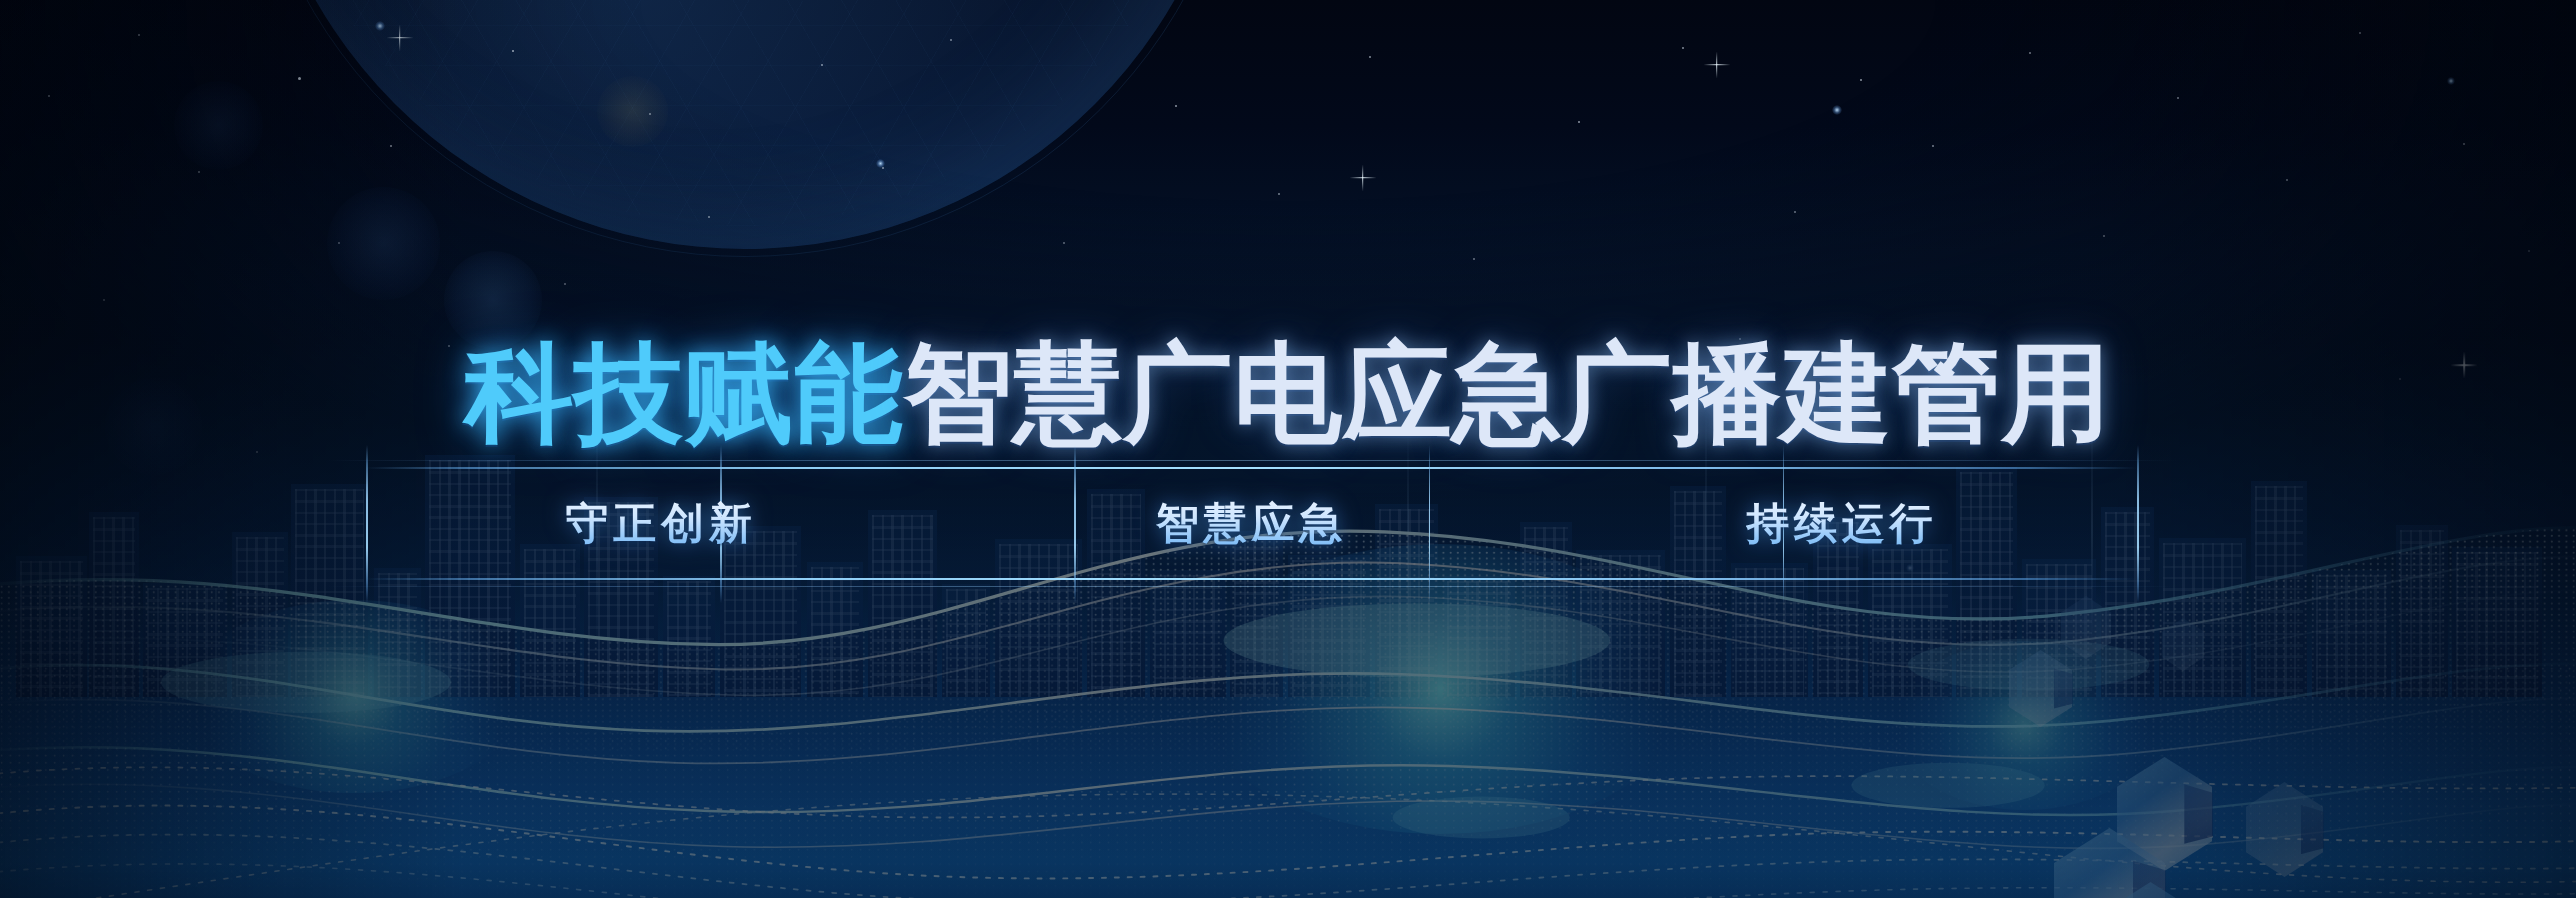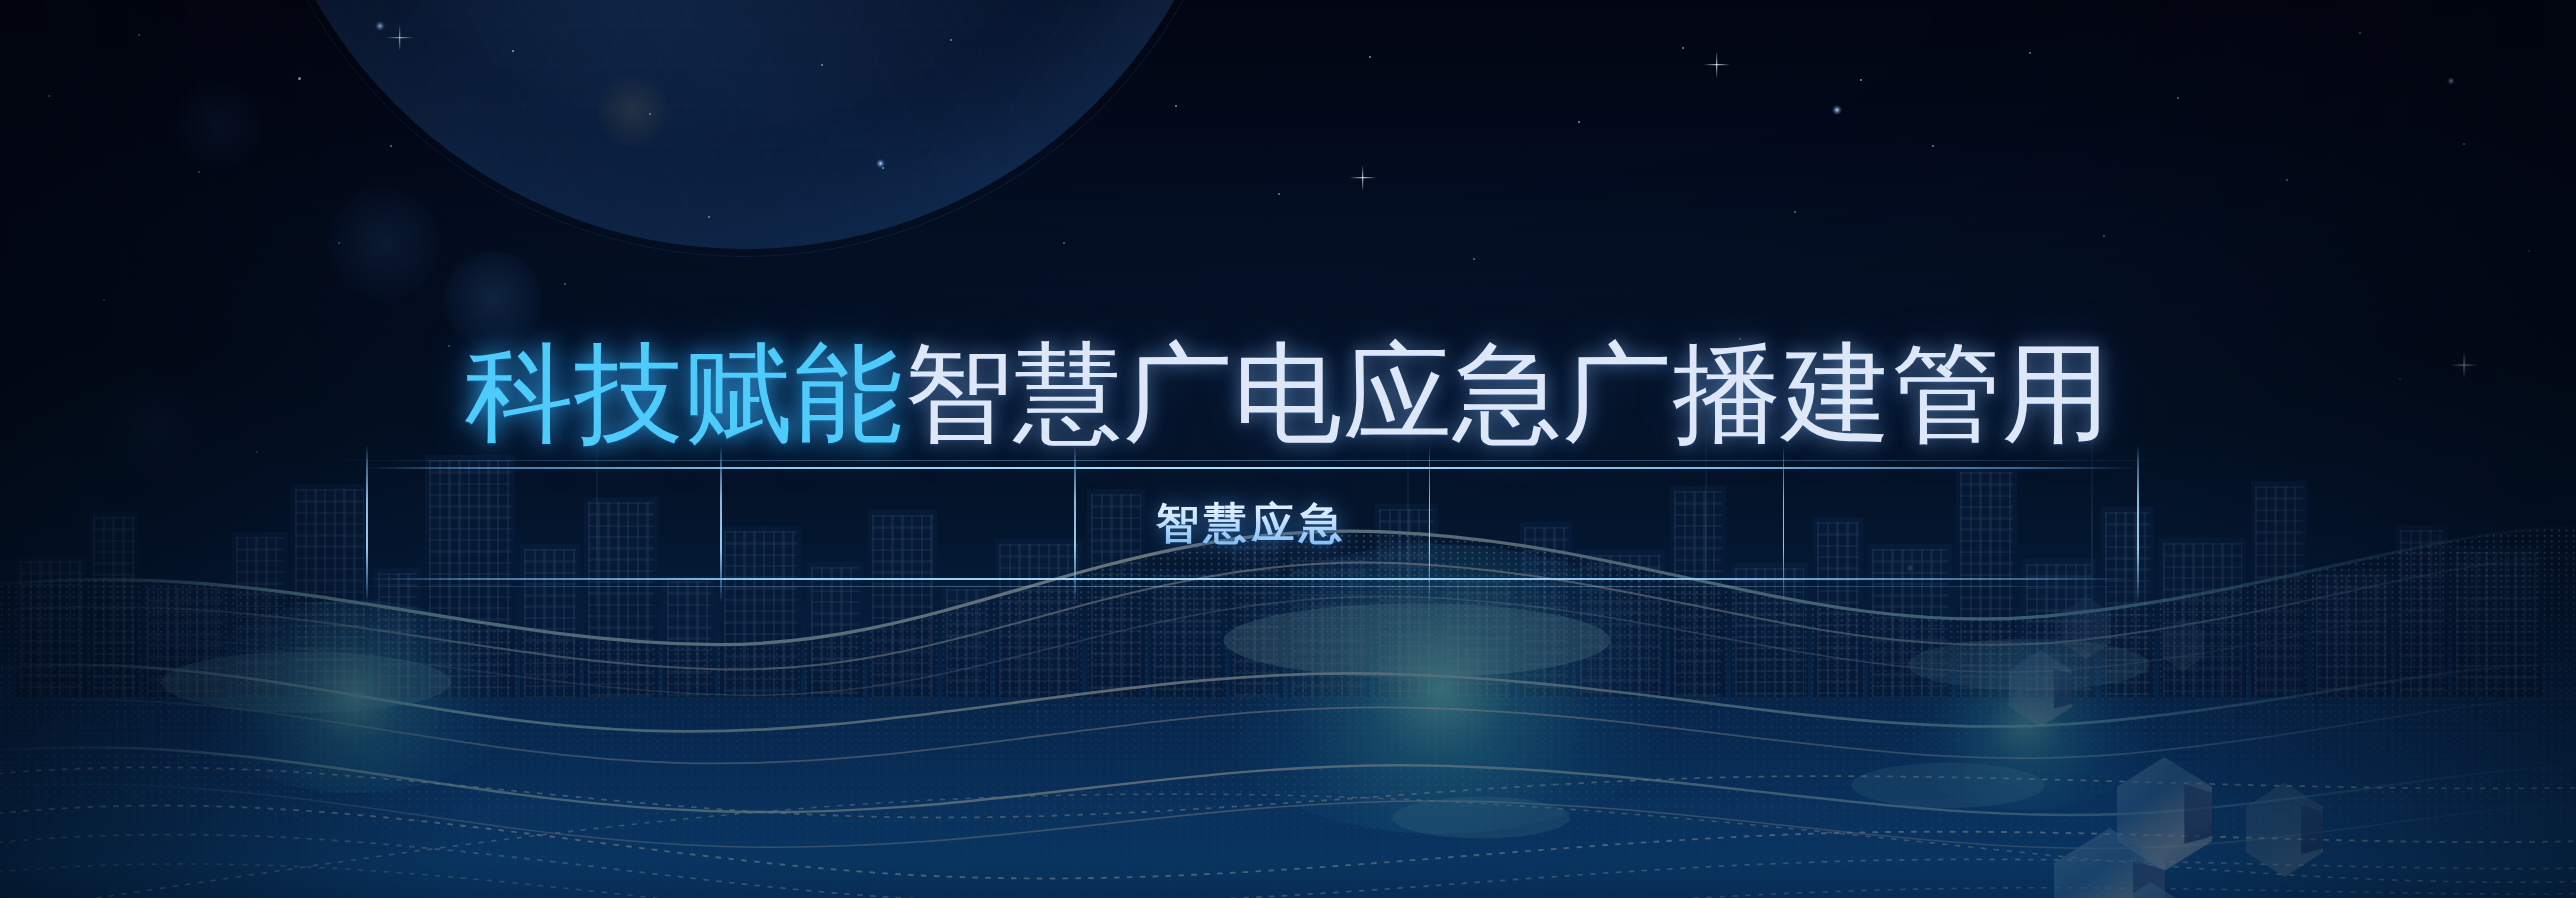--- a/index.html
+++ b/index.html
@@ -105,21 +105,21 @@
   }
 
   
   #content{position:absolute;inset:0;}
 
   #title{
     position:absolute;left:0;right:0;top:266px;
     text-align:center;
     font-size:109px;
     line-height:1;
-    font-weight:400;
+    font-weight:700;
     letter-spacing:0.8px;
     white-space:nowrap;
     font-family:"DejaVu Sans","Liberation Sans",sans-serif;
   }
   #title .seg{display:inline-block;}
   #title .cy{
     color:#4fcbfb;
     text-shadow:0 0 21px rgba(60,185,255,.85),0 0 48px rgba(40,150,255,.55),0 2.4px 0 rgba(10,50,110,.45);
   }
   #title .wh{
@@ -435,20 +435,26 @@
 
       <div class="vdiv" style="left:0%;"></div>
       <div class="vdiv" style="left:20%;"></div>
       <div class="vdiv" style="left:40%;"></div>
       <div class="vdiv" style="left:60%;"></div>
       <div class="vdiv" style="left:80%;"></div>
       <div class="vdiv" style="left:100%;"></div>
 
       <div id="subitems">
         <div class="subcell">
+          <span>守正创新</span>
+        </div>
+        <div class="subcell">
           <span>智慧应急</span>
         </div>
+        <div class="subcell">
+          <span>持续运行</span>
+        </div>
       </div>
     </div>
 
   </div>
 </div>
 
 
 </body></html>

